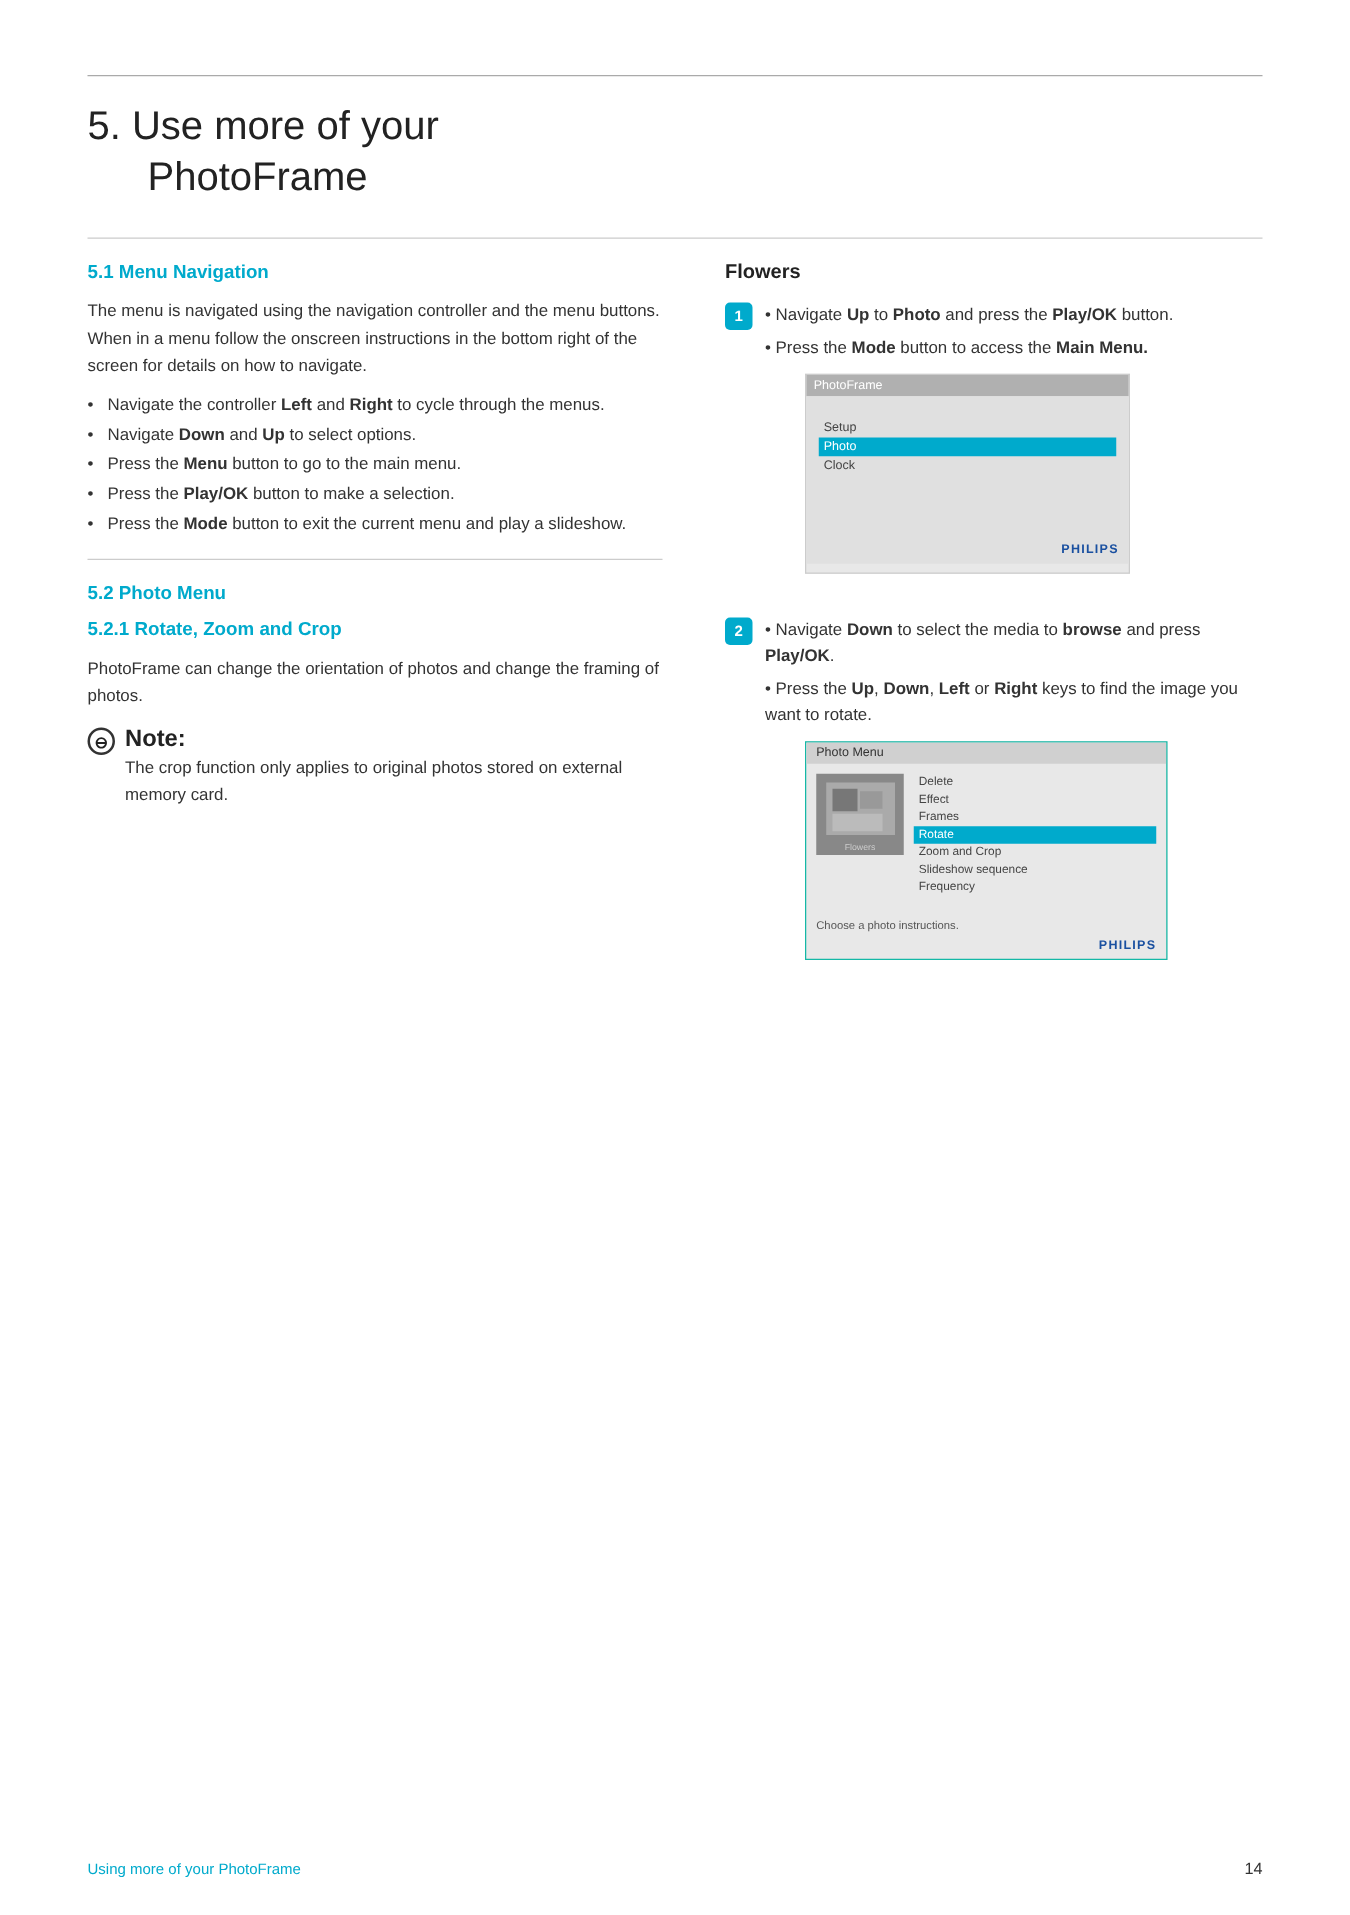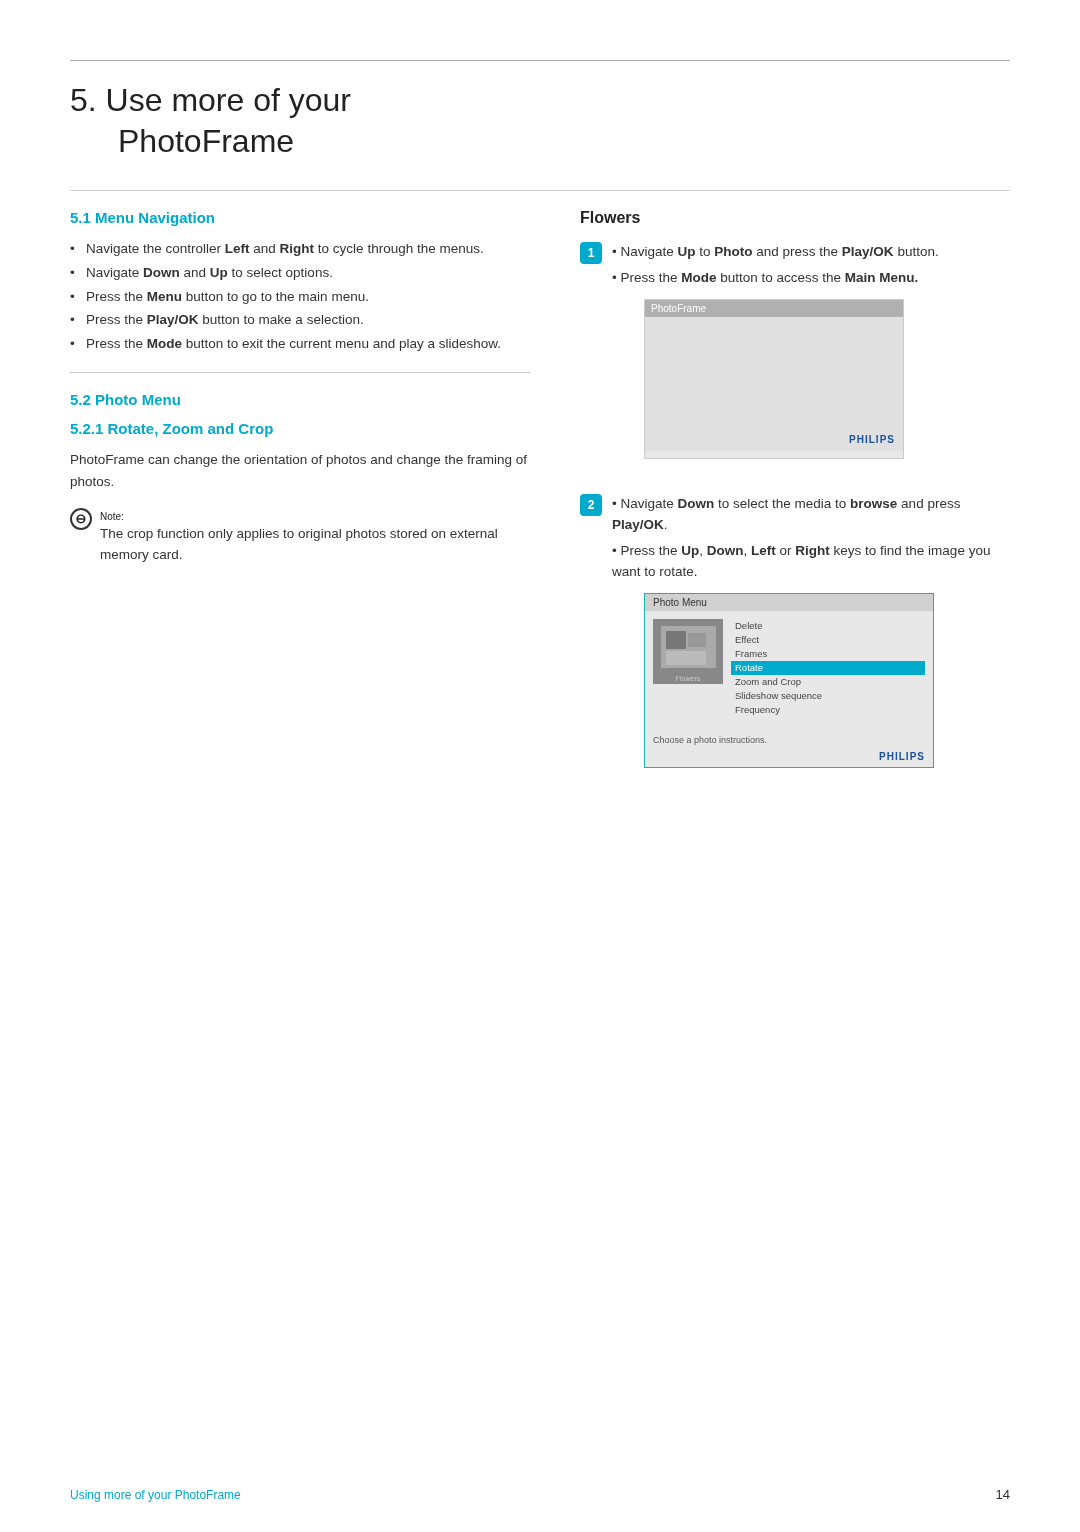--- a/index.html
+++ b/index.html
@@ -111,22 +111,22 @@
       display: flex;
       align-items: center;
       justify-content: center;
       font-size: 13px;
       font-weight: bold;
       flex-shrink: 0;
       margin-top: 1px;
     }
 
     .note-label {
-      font-weight: normal;
-      font-size: 10px;
+      font-weight: bold;
+      font-size: 19px;
     }
 
     .note-text {
       font-size: 13.5px;
       line-height: 1.6;
       color: #333;
     }
 
     .rotating-heading {
       font-size: 16px;
@@ -331,20 +331,21 @@
 </div>
 
 <div class="divider"></div>
 
 <div class="two-col">
 
   <div class="left-col">
 
     <div class="section-heading">5.1    Menu Navigation</div>
 
+    <p class="body-text">The menu is navigated using the navigation controller and the menu buttons. When in a menu follow the onscreen instructions in the bottom right of the screen for details on how to navigate.</p>
 
     <ul class="bullet-list">
       <li>Navigate the controller <b>Left</b> and <b>Right</b> to cycle through the menus.</li>
       <li>Navigate <b>Down</b> and <b>Up</b> to select options.</li>
       <li>Press the <b>Menu</b> button to go to the main menu.</li>
       <li>Press the <b>Play/OK</b> button to make a selection.</li>
       <li>Press the <b>Mode</b> button to exit the current menu and play a slideshow.</li>
     </ul>
 
     <div class="divider"></div>
@@ -376,20 +377,25 @@
         <div class="step-text">
           • Navigate <b>Up</b> to <b>Photo</b> and press the <b>Play/OK</b> button.
         </div>
         <div class="step-text">
           • Press the <b>Mode</b> button to access the <b>Main Menu.</b>
         </div>
 
         <div class="device-screenshot">
           <div class="screen-header">PhotoFrame</div>
           <div class="screen-body">
+            <div class="menu-items">
+              <span class="menu-item">Setup</span>
+              <span class="menu-item highlighted">Photo</span>
+              <span class="menu-item">Clock</span>
+            </div>
             <div class="philips-logo-area">PHILIPS</div>
           </div>
         </div>
       </div>
     </div>
 
     <div class="step-item">
       <div class="step-badge">2</div>
       <div class="step-content">
         <div class="step-text">

